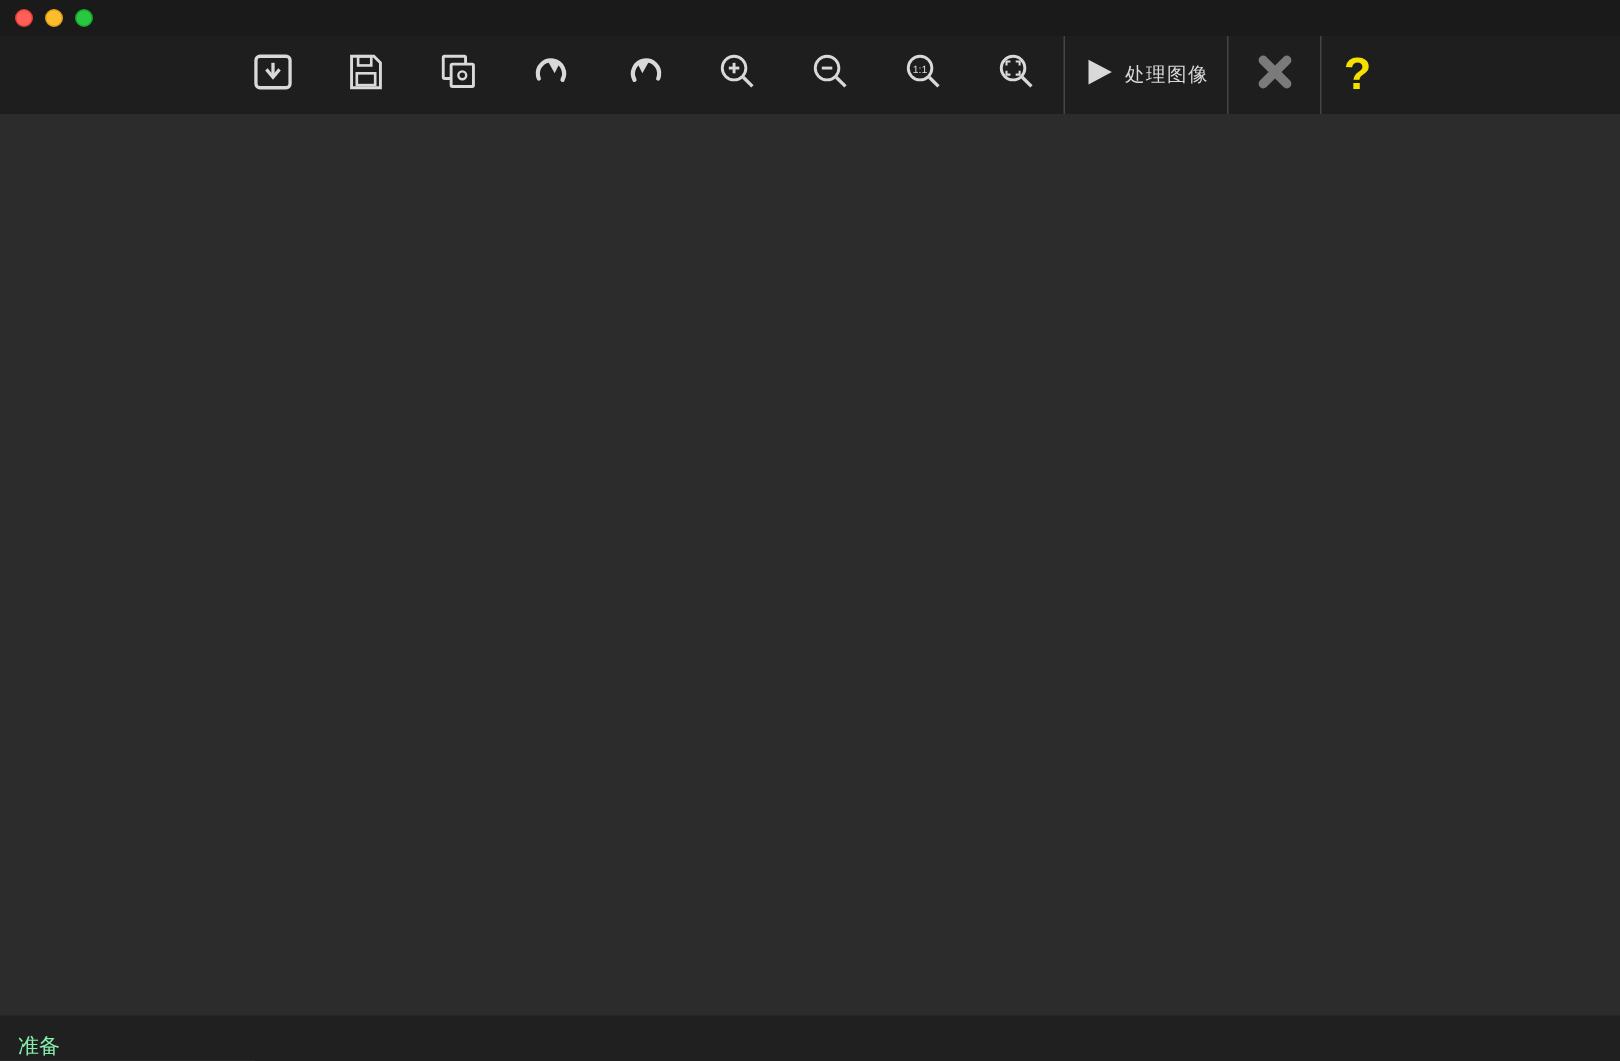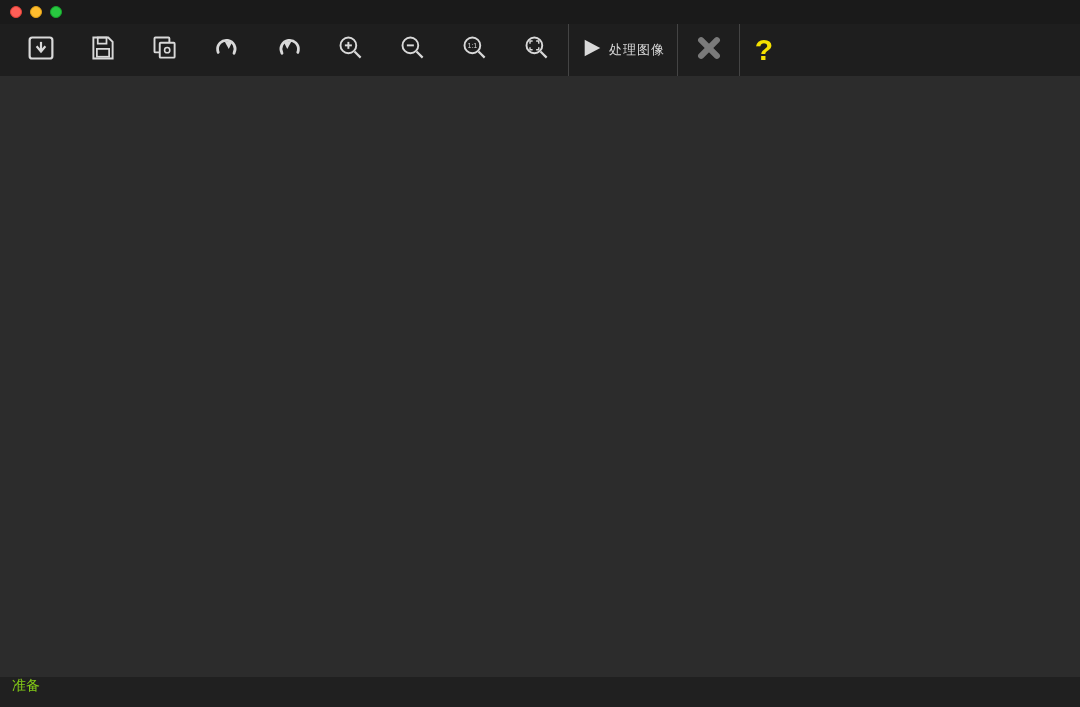--- a/index.html
+++ b/index.html
@@ -23,21 +23,21 @@
   .tl-min     { background: #ffbd2e; border: 1px solid #e1a116; }
   .tl-zoom    { background: #28c940; border: 1px solid #17a42d; }
 
   
   .toolbar {
     height: 52px;
     background: #1e1e1e;
     display: flex;
     align-items: center;
     flex: 0 0 auto;
-    padding-left: 10px;
+    justify-content: center;
   }
   .tb-btn {
     width: 62px;
     height: 52px;
     display: flex;
     align-items: center;
     justify-content: center;
     color: #d9d9d9;
     cursor: pointer;
   }
@@ -70,24 +70,24 @@
   
   .canvas {
     flex: 1 1 auto;
     background: #2c2c2c;
   }
 
   
   .statusbar {
     height: 30px;
     background: #202020;
-    color: #84cc16;
+    color: #86efac;
     font-size: 14px;
     display: flex;
-    align-items: flex-start;
+    align-items: flex-end;
     padding-left: 12px;
     flex: 0 0 auto;
   }
 </style>
 </head>
 <body>
 
 <div class="titlebar">
   <div class="traffic-light tl-close"></div>
   <div class="traffic-light tl-min"></div>

